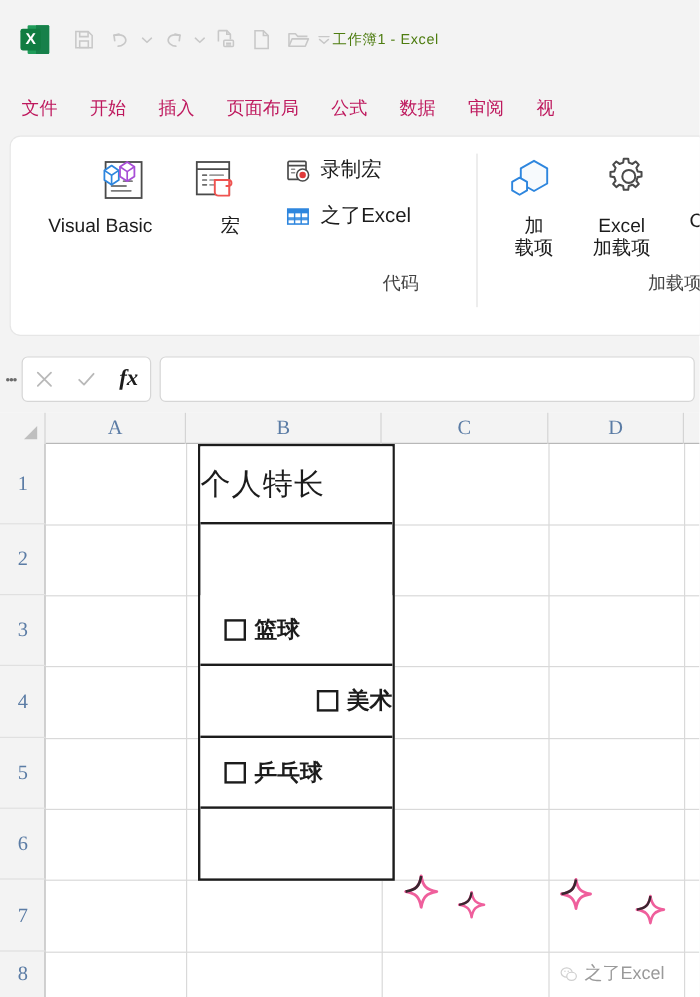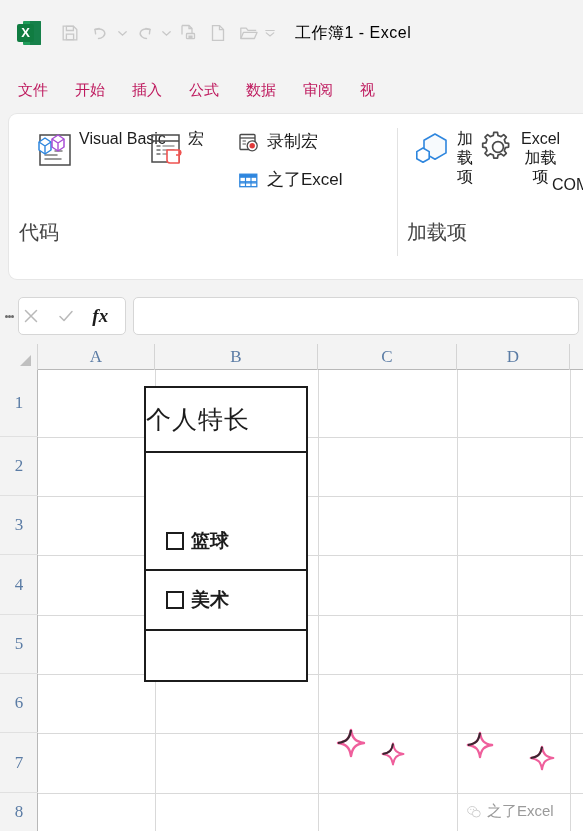--- a/index.html
+++ b/index.html
@@ -36,22 +36,21 @@
     font-family: "Liberation Sans", sans-serif;
   }
   .qat { display: flex; align-items: center; gap: 0px; }
   .qat-btn {
     width: 30px; height: 30px; display: flex; align-items: center; justify-content: center;
     color: #c8c8c8;
   }
   .qat-caret { width: 14px; height: 30px; display:flex; align-items:center; justify-content:center; color:#c8c8c8; }
   .qat-btn svg, .qat-caret svg { display: block; }
   .win-title {
-    margin-left: 18px;
-    font-size: 16px; color: #000000; white-space: nowrap;
+    font-size: 12px; color: #4d7c0f; white-space: nowrap;
     font-family: "Liberation Sans", sans-serif; letter-spacing: .5px;
   }
 
   
   .tabstrip {
     position: absolute; top: 66px; left: 0; width: 583px; height: 48px;
     background: #f3f3f3;
     display: flex; align-items: center; padding-left: 18px;
   }
   .tab {
@@ -62,29 +61,29 @@
   
   .ribbon {
     position: absolute; top: 114px; left: 9px; width: 610px; height: 165px;
     background: #ffffff; border-radius: 8px;
     box-shadow: 0 0 0 1px #e6e6e6;
   }
   .ribbon-inner { position: relative; width: 100%; height: 100%; }
 
   .grp { position: absolute; top: 6px; height: 130px; }
   .grp-label {
-    position: absolute; bottom: 4px; width: 100%; text-align: left;
-    font-size: 20px; color: #444; font-family: "Liberation Sans", sans-serif;
+    position: absolute; bottom: 4px; width: 100%; text-align: right;
+    font-size: 15px; color: #444; font-family: "Liberation Sans", sans-serif;
   }
   .grp-sep {
     position: absolute; top: 14px; width: 1px; height: 128px; background: #e2e2e2;
   }
 
   .bigbtn {
-    position: absolute; display: flex; flex-direction: row; align-items: flex-start;
+    position: absolute; display: flex; flex-direction: column; align-items: flex-end;
     width: 96px;
   }
   .bigbtn .ico { height: 50px; display:flex; align-items:center; justify-content:center; }
   .bigbtn .lbl {
     margin-top: 3px; font-size: 16px; color: #1c1c1c; text-align: center; line-height: 19px;
     font-family: "Liberation Sans", sans-serif; white-space: nowrap;
   }
   .bigbtn .lbl.two { white-space: normal; width: 44px; }
 
   .smallbtn {
@@ -105,21 +104,21 @@
     display: flex; align-items: center; justify-content: space-between;
     padding: 0 10px;
   }
   .namebox .nm { font-size: 17px; color: #1c1c1c; font-family: "Liberation Sans", sans-serif; }
   .kebab { width: 18px; height: 38px; display:flex; align-items:center; justify-content:center; }
   .kebab i { display:block; width:3px; height:3px; background:#6b6b6b; border-radius:50%; margin:1.5px 0; }
   .fxgroup {
     width: 108px; height: 38px; background:#fff; border:1px solid #d6d6d6; border-radius:5px;
     display:flex; align-items:center; justify-content:space-around;
   }
-  .fxgroup .b { width:30px; height:30px; display:flex; align-items:center; }
+  .fxgroup .b { width:30px; height:30px; display:flex; align-items:center; justify-content:center; }
   .fx-italic { font-family: "Liberation Serif", serif; font-style: italic; font-weight: bold; font-size: 19px; color:#1c1c1c;}
   .fbinput {
     margin-left: 7px; height: 38px; flex: 1; margin-right: 4px;
     background: #fff; border: 1px solid #d6d6d6; border-radius: 5px;
   }
 
   
   .gridarea { position: absolute; top: 344px; left: 0; width: 583px; height: 487px; background: #fff; }
   .colhdr {
     position: absolute; top: 0; left: 0; width: 583px; height: 26px;
@@ -248,20 +247,21 @@
       </div>
     </div>
 
     <div class="win-title">工作簿1 - Excel</div>
   </div>
 
   <div class="tabstrip">
     <div class="tab">文件</div>
     <div class="tab">开始</div>
     <div class="tab">插入</div>
+    <div class="tab">页面布局</div>
     <div class="tab">公式</div>
     <div class="tab">数据</div>
     <div class="tab">审阅</div>
     <div class="tab">视</div>
   </div>
 
   <div class="ribbon">
     <div class="ribbon-inner">
 
       <div class="grp" style="left:10px; width:370px;">
@@ -413,31 +413,35 @@
       <div class="vline" style="left:419px;"></div>
       <div class="vline" style="left:532px;"></div>
       <div class="hline" style="top:67px;"></div>
       <div class="hline" style="top:126px;"></div>
       <div class="hline" style="top:185px;"></div>
       <div class="hline" style="top:245px;"></div>
       <div class="hline" style="top:304px;"></div>
       <div class="hline" style="top:363px;"></div>
       <div class="hline" style="top:423px;"></div>
 
-      <div class="tablebox" style="left:106px; top:0px; width:164px; height:296px;margin-top:16px;">
+      <div class="tablebox" style="left:127px; top:0px; width:164px; height:364px;">
         <div class="tcell" style="left:0; top:0; width:160px; height:65px;">
           <span class="title-cell">个人特长</span>
         </div>
         <div class="tcell chk-row" style="left:0; top:124px; width:160px; height:59px;">
           <span class="chkbox"></span>
           <span class="chk-lbl">篮球</span>
         </div>
-        <div class="tcell chk-row" style="left:0; top:183px; width:160px; height:60px;">
+        <div class="tcell chk-row" style="left:0; top:183px; width:160px; height:60px;justify-content:flex-end;">
           <span class="chkbox"></span>
           <span class="chk-lbl">美术</span>
+        </div>
+        <div class="tcell chk-row" style="left:0; top:243px; width:160px; height:59px;">
+          <span class="chkbox"></span>
+          <span class="chk-lbl">乒乓球</span>
         </div>
       </div>
     </div>
 
     <div class="sparkle" style="left:336px; top:384px;">
       <svg width="30" height="30" viewBox="0 0 30 30">
         <path d="M15 2 C16.4 10.6 19.4 13.6 28 15 C19.4 16.4 16.4 19.4 15 28 C13.6 19.4 10.6 16.4 2 15 C10.6 13.6 13.6 10.6 15 2z" fill="#ffffff" stroke="#ef5f9c" stroke-width="2.4" stroke-linejoin="round"></path>
         <path d="M15 2 C13.6 10.6 10.6 13.6 2 15" fill="none" stroke="#3a2730" stroke-width="2.2" stroke-linejoin="round"></path>
       </svg>
     </div>

